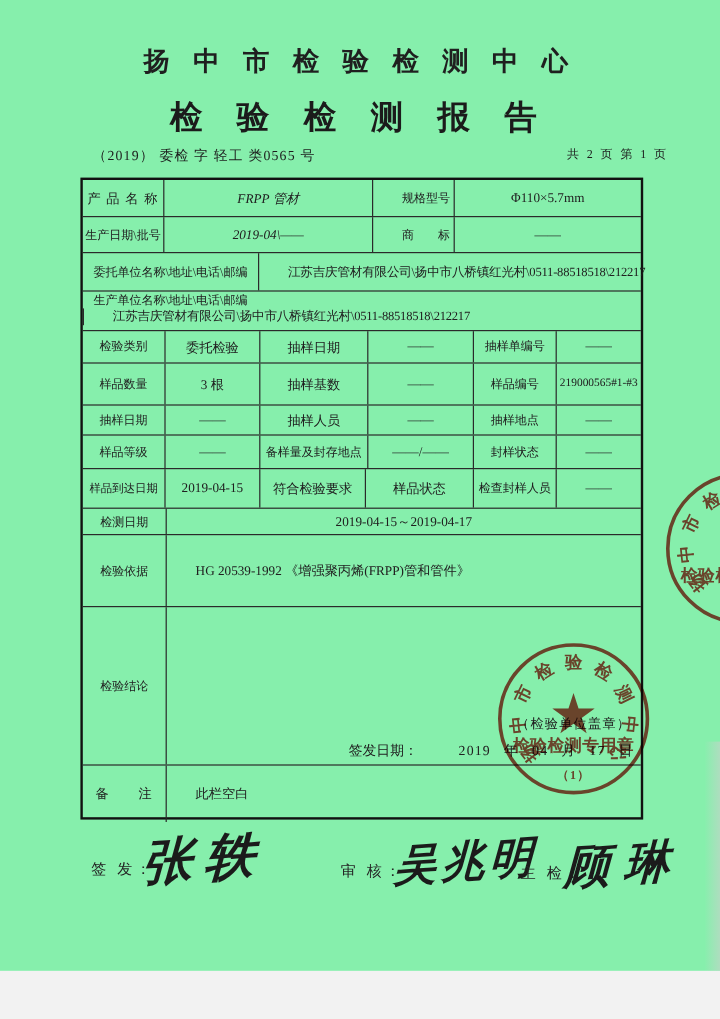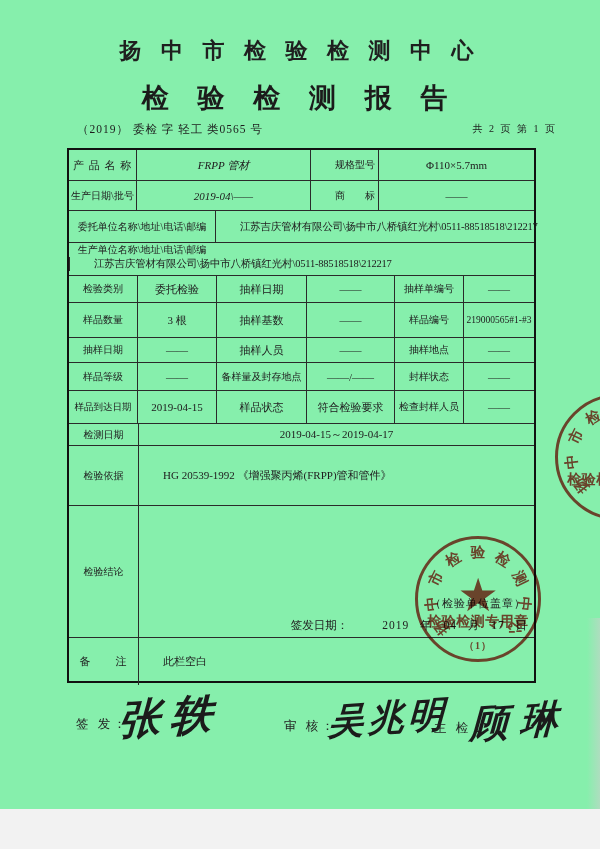--- a/index.html
+++ b/index.html
@@ -173,22 +173,22 @@
       <div class="tcell cc2">——</div>
       <div class="tcell cc3 small">备样量及封存地点</div>
       <div class="tcell cc4">——/——</div>
       <div class="tcell cc5 small">封样状态</div>
       <div class="tcell cc6">——</div>
     </div>
 
     <div class="trow r9">
       <div class="tcell cc1 tiny">样品到达日期</div>
       <div class="tcell cc2">2019-04-15</div>
+      <div class="tcell cc4">符合检验要求</div>
       <div class="tcell cc3">样品状态</div>
-      <div class="tcell cc4">符合检验要求</div>
       <div class="tcell cc5 small">检查封样人员</div>
       <div class="tcell cc6">——</div>
     </div>
 
     <div class="trow r10">
       <div class="tcell cd1 small">检测日期</div>
       <div class="tcell cd2">2019-04-15～2019-04-17</div>
     </div>
 
     <div class="trow r11">

